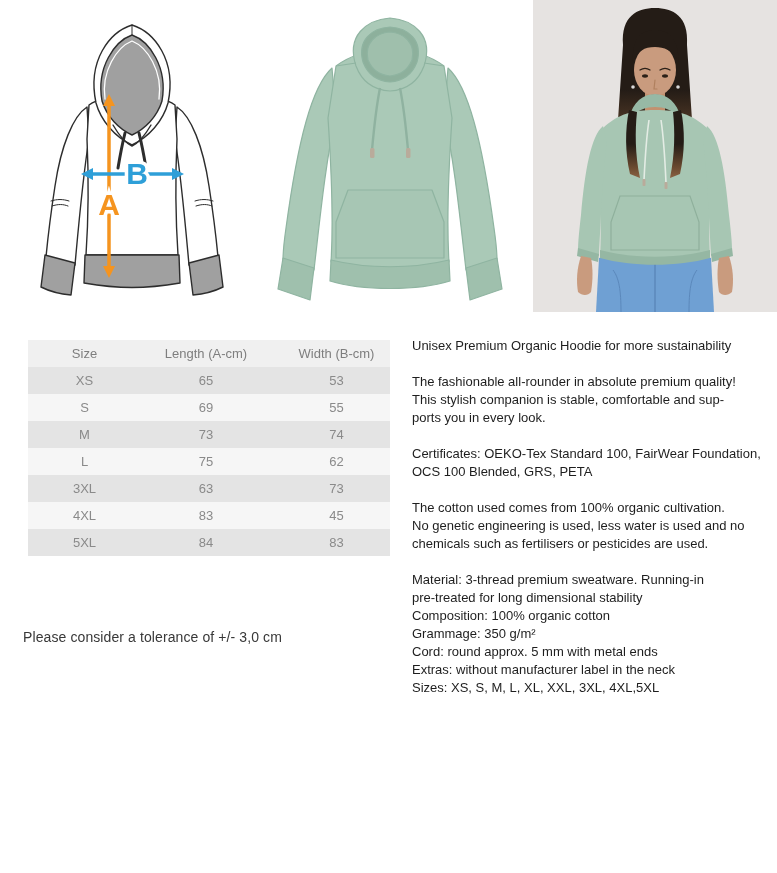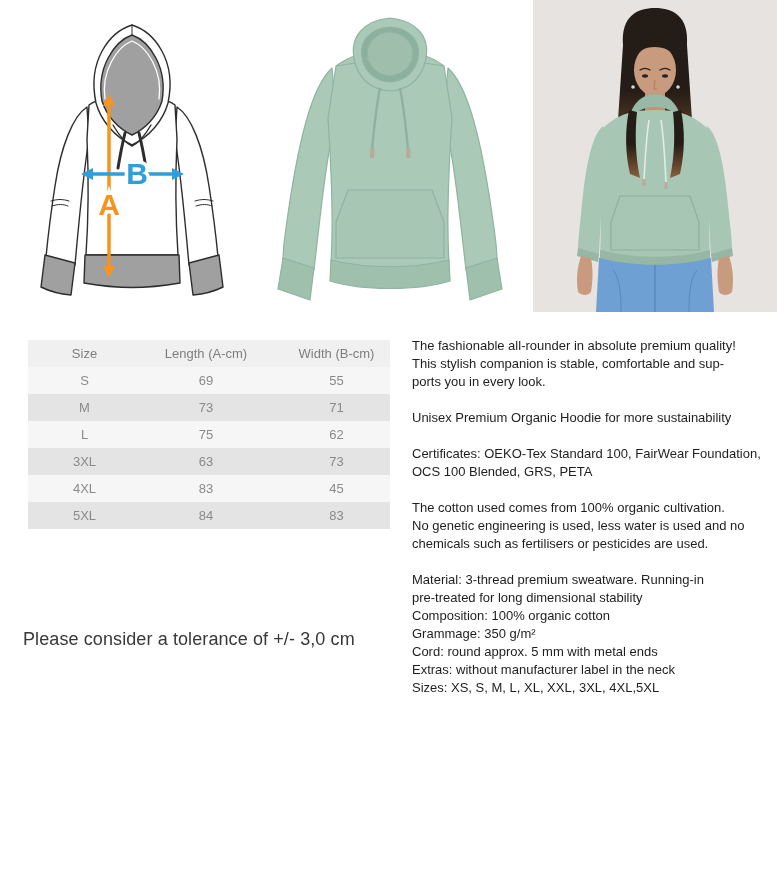--- a/index.html
+++ b/index.html
@@ -15,21 +15,21 @@
                      border-collapse:collapse; table-layout:fixed;
                      font-size:13px; color:#8a8a8a; }
   .size-table th, .size-table td { font-weight:normal; text-align:center; height:27px;
                                    padding:0 0 0 14px; white-space:nowrap; overflow:hidden; }
   .size-table th:first-child, .size-table td:first-child { padding-left:12px; }
   .size-table thead tr { background:#f0f0f0; color:#7e7e7e; }
   .size-table tr.row-dark  { background:#e4e4e4; }
   .size-table tr.row-light { background:#f6f6f6; }
 
   .tolerance-note { position:absolute; left:23px; top:629px;
-                    font-size:18px; color:#383838; letter-spacing:0.1px; }
+                    font-size:14px; color:#383838; letter-spacing:0.1px; }
 
   .description { position:absolute; left:412px; top:337px;
                  font-size:13px; line-height:18px; color:#1e1e1e; }
   .description p { margin:0 0 18px; white-space:pre; }
   .description p:last-child { margin-bottom:0; }
 </style>
 </head>
 <body>
 
 <div class="page">
@@ -174,29 +174,34 @@
       </colgroup>
     <thead>
       <tr>
         <th>Size</th>
         <th>Length (A-cm)</th>
         <th>Width (B-cm)</th>
       </tr>
     </thead>
     <tbody>
 
+    <tr class="row-dark">
+        <td>XS</td>
+        <td>65</td>
+        <td>53</td>
+      </tr>
         <tr class="row-light">
         <td>S</td>
         <td>69</td>
         <td>55</td>
       </tr>
         <tr class="row-dark">
         <td>M</td>
         <td>73</td>
-        <td>71</td>
+        <td>74</td>
       </tr>
         <tr class="row-light">
         <td>L</td>
         <td>75</td>
         <td>62</td>
       </tr>
         <tr class="row-dark">
         <td>3XL</td>
         <td>63</td>
         <td>73</td>
@@ -210,24 +215,24 @@
         <td>5XL</td>
         <td>84</td>
         <td>83</td>
       </tr>
       </tbody>
   </table>
 
   <div class="tolerance-note">Please consider a tolerance of +/- 3,0 cm</div>
 
   <div class="description">
+    <p>Unisex Premium Organic Hoodie for more sustainability</p>
     <p>The fashionable all-rounder in absolute premium quality!
 This stylish companion is stable, comfortable and sup-
 ports you in every look.</p>
-    <p>Unisex Premium Organic Hoodie for more sustainability</p>
     <p>Certificates: OEKO-Tex Standard 100, FairWear Foundation,
 OCS 100 Blended, GRS, PETA</p>
     <p>The cotton used comes from 100% organic cultivation.
 No genetic engineering is used, less water is used and no
 chemicals such as fertilisers or pesticides are used.</p>
     <p>Material: 3-thread premium sweatware. Running-in
 pre-treated for long dimensional stability
 Composition: 100% organic cotton
 Grammage: 350 g/m²
 Cord: round approx. 5 mm with metal ends

